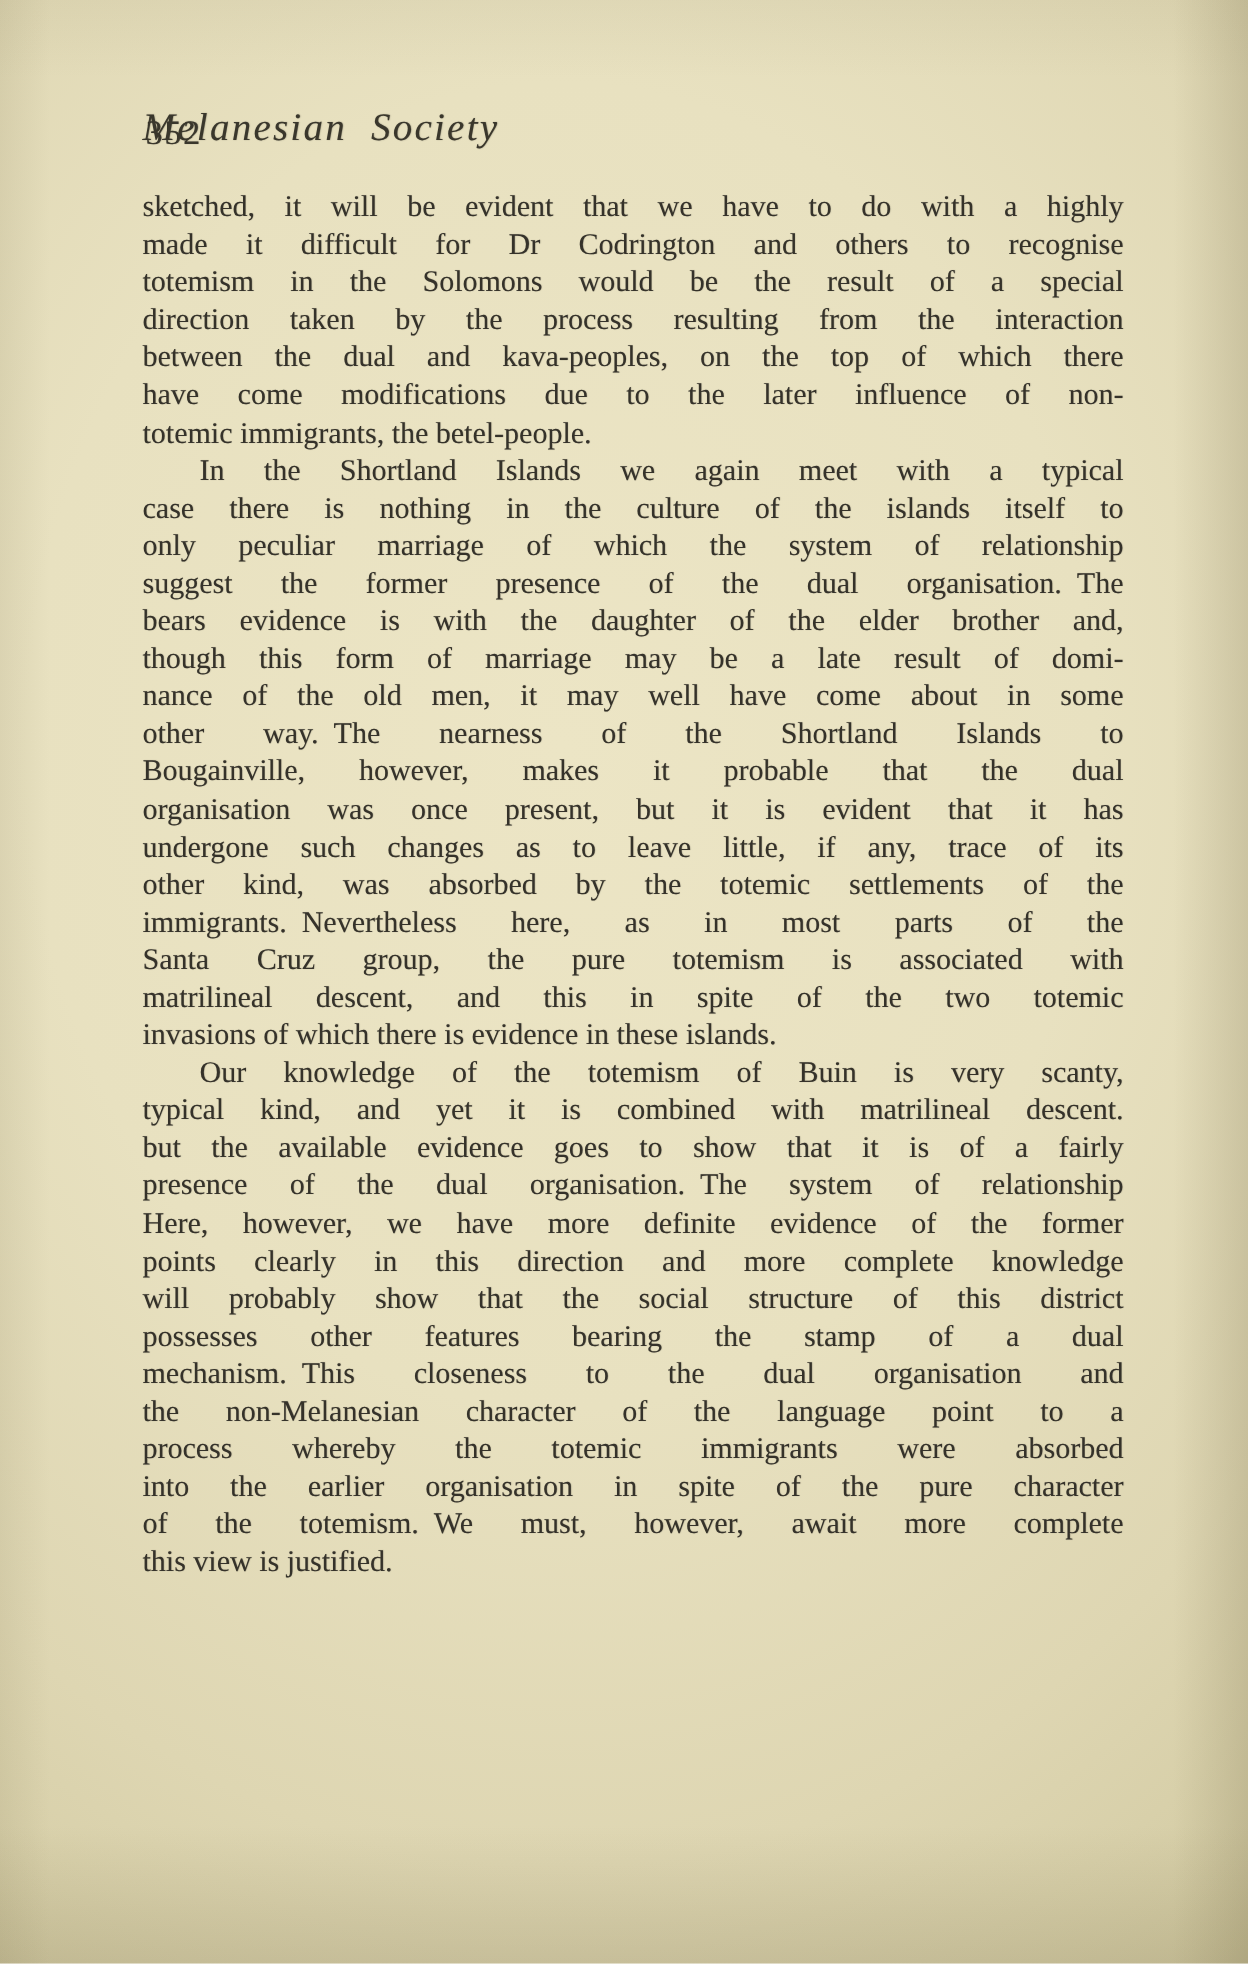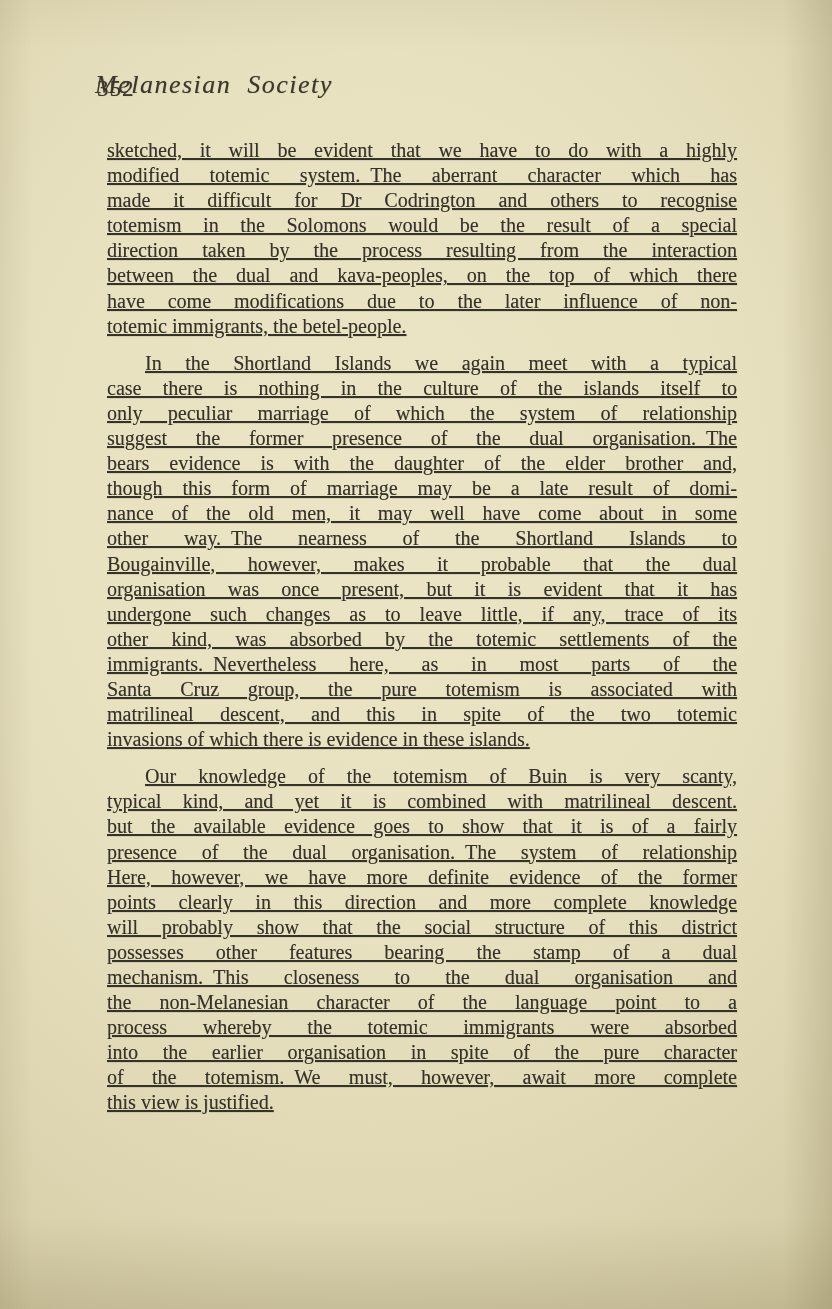--- a/index.html
+++ b/index.html
@@ -42,42 +42,41 @@
     text-shadow: 0.3px 0.3px 0.8px rgba(58,55,44,0.45);
   }
   .text-block {
     position: absolute;
     left: 95px; top: 126px; width: 654px;
     font-size: 20px;
     line-height: 25.1px;
     color: #35322a;
     text-shadow: 0.3px 0.3px 0.6px rgba(53,50,42,0.38);
   }
-  .paragraph { margin: 12px; text-decoration: underline; }
+  .paragraph { margin: 0; }
   .line {
     text-align: justify;
     text-align-last: justify;
   }
   .line.last { text-align-last: left; }
   .paragraph.indented .line.first { text-indent: 38px; }
 </style>
 </head>
 <body>
 
 <div class="scan-page">
   <div class="page-header">
     <span class="page-number">352</span>
     <div class="running-title">Melanesian Society</div>
   </div>
 
   <div class="text-block">
 
   <div class="paragraph">
         <div class="line first">sketched, it will be evident that we have to do with a highly</div>
-        <div class="line">modified totemic system. The aberrant character which has</div>
         <div class="line">made it difficult for Dr Codrington and others to recognise</div>
         <div class="line">totemism in the Solomons would be the result of a special</div>
         <div class="line">direction taken by the process resulting from the interaction</div>
         <div class="line">between the dual and kava-peoples, on the top of which there</div>
         <div class="line">have come modifications due to the later influence of non-</div>
         <div class="line last">totemic immigrants, the betel-people.</div>
       </div>
       <div class="paragraph indented">
         <div class="line first">In the Shortland Islands we again meet with a typical</div>
         <div class="line">case there is nothing in the culture of the islands itself to</div>

